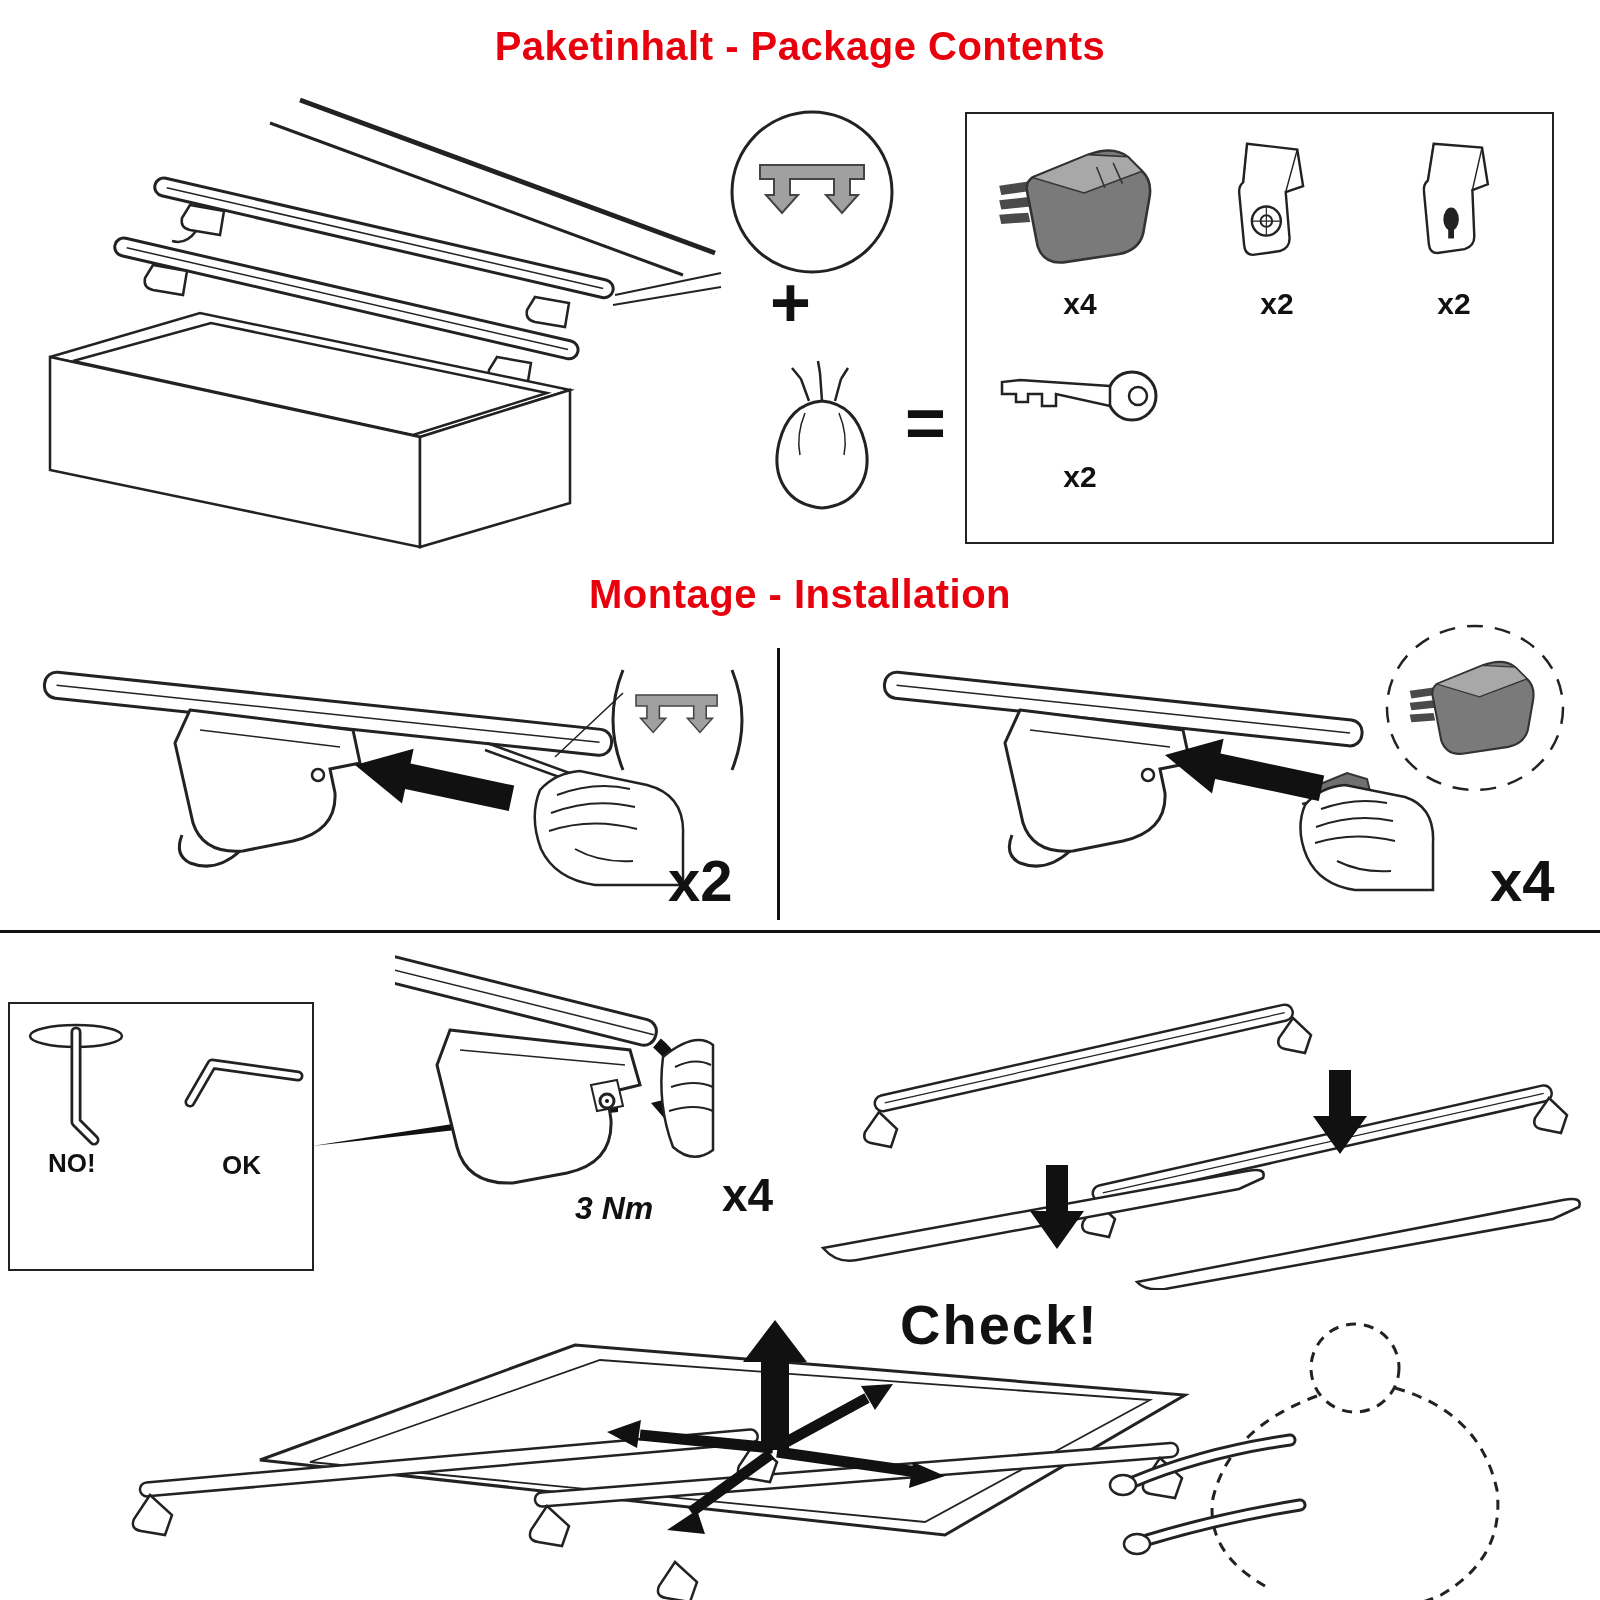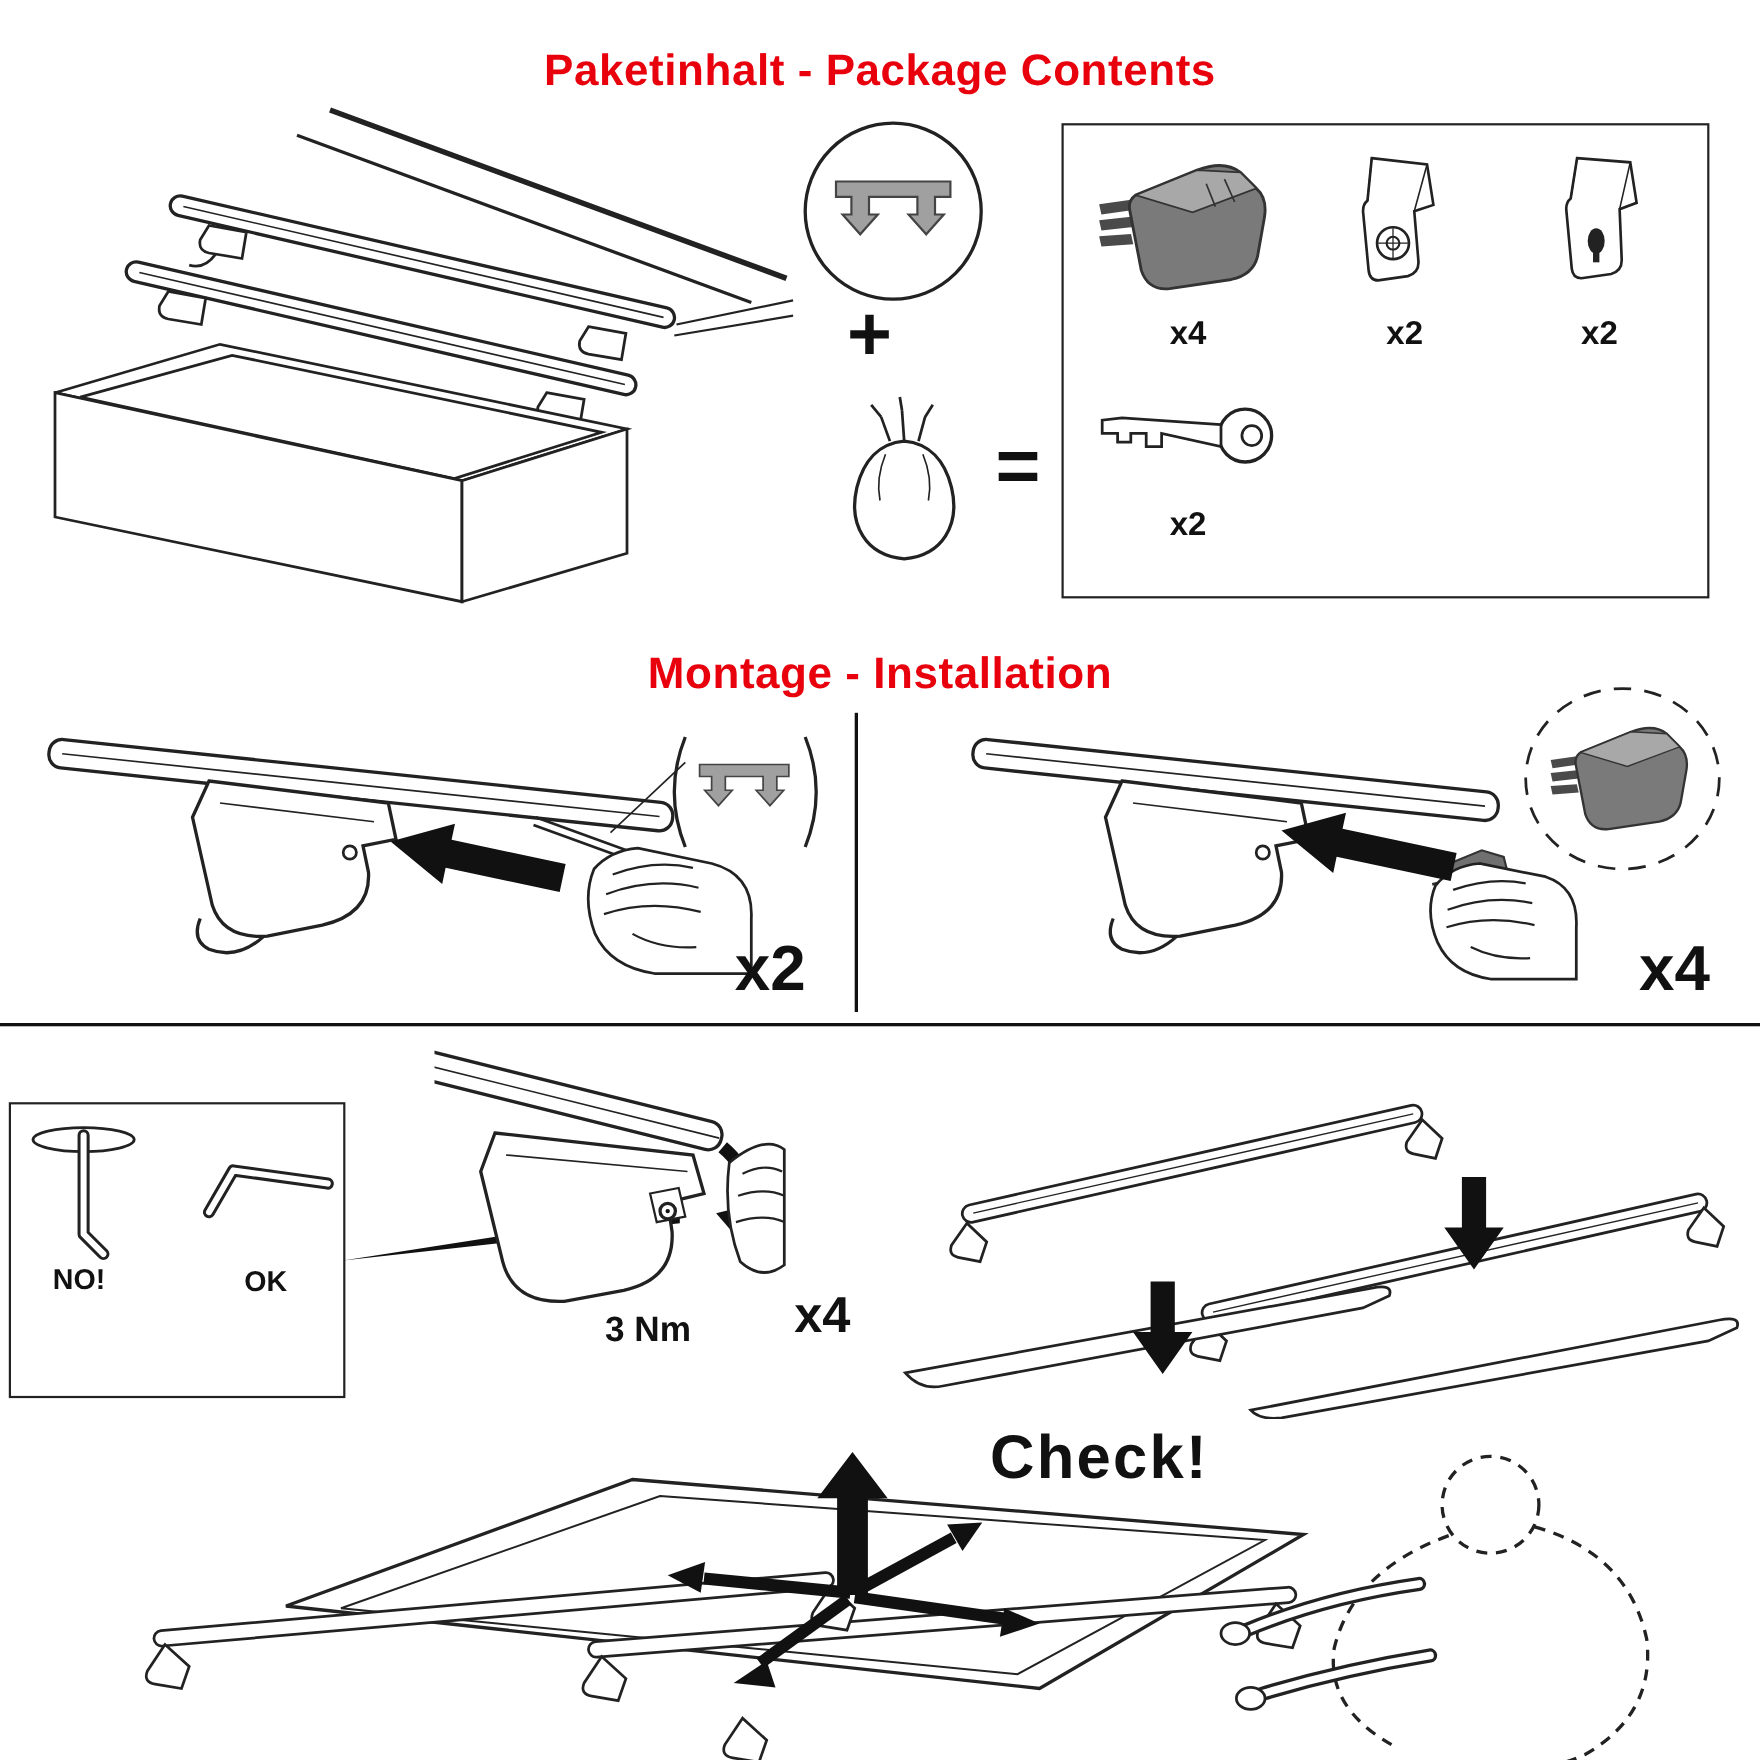--- a/index.html
+++ b/index.html
@@ -1,19 +1,19 @@
 <!DOCTYPE html>
 <html><head>
 <meta charset="utf-8">
 <style>
   html,body{margin:0;padding:0;background:#fff;}
   #page{position:relative;width:1600px;height:1600px;background:#fff;overflow:hidden;
         font-family:"Liberation Sans",sans-serif;color:#111;}
   .abs{position:absolute;}
-  .title{width:100%;text-align:center;font-weight:700;font-size:40px;color:#e8000d;letter-spacing:0.5px;margin-top:18px;}
+  .title{width:100%;text-align:center;font-weight:700;font-size:40px;color:#e8000d;letter-spacing:0.5px;}
   .bigsym{font-weight:700;font-size:70px;color:#111;line-height:1;}
   .qty{font-weight:600;font-size:30px;color:#111;text-align:center;margin-top:6px;}
   .bigqty{font-weight:800;font-size:58px;color:#111;line-height:1;}
   .medqty{font-weight:800;font-size:46px;color:#111;line-height:1;}
   .keylabel{font-weight:700;font-size:26px;color:#111;}
   .torque{font-weight:700;font-size:32px;color:#111;}
   .check{font-weight:800;font-size:56px;color:#111;letter-spacing:2px;}
   .box{border:2.5px solid #222;background:#fff;}
   .vdiv{background:#111;}
   .hdiv{background:#111;}
@@ -240,21 +240,21 @@
 
     <path d="M262,108 Q300,140 272,180" fill="none" stroke="#111" stroke-width="12"></path>
     <polygon points="256,168 282,198 288,160" fill="#111"></polygon>
 
     <g fill="#fff" stroke="#222" stroke-width="2.5">
       <path d="M268,122 Q300,96 318,110 L318,215 Q298,230 278,212 Q262,170 268,122 Z"></path>
       <path d="M280,132 Q300,122 316,130 M276,152 Q300,144 318,152 M274,176 Q300,168 318,176" fill="none" stroke-width="2"></path>
     </g>
   </svg>
 
-  <div class="abs torque" style="left:550px;top:1190px;">3 Nm</div>
+  <div class="abs torque" style="left:575px;top:1190px;font-style:italic;">3 Nm</div>
   <div class="abs medqty" style="left:722px;top:1172px;">x4</div>
 
   <svg class="abs" style="left:795px;top:940px;" width="800" height="350" viewBox="0 0 800 350">
 
     <g transform="rotate(-12.7 80 165)">
       <rect x="80" y="157" width="428" height="16" rx="8" fill="#fff" stroke="#222" stroke-width="2.5"></rect>
       <line x1="90" y1="165" x2="500" y2="165" stroke="#222" stroke-width="1.2"></line>
     </g>
 
     <g transform="rotate(-12.7 298 255)">

